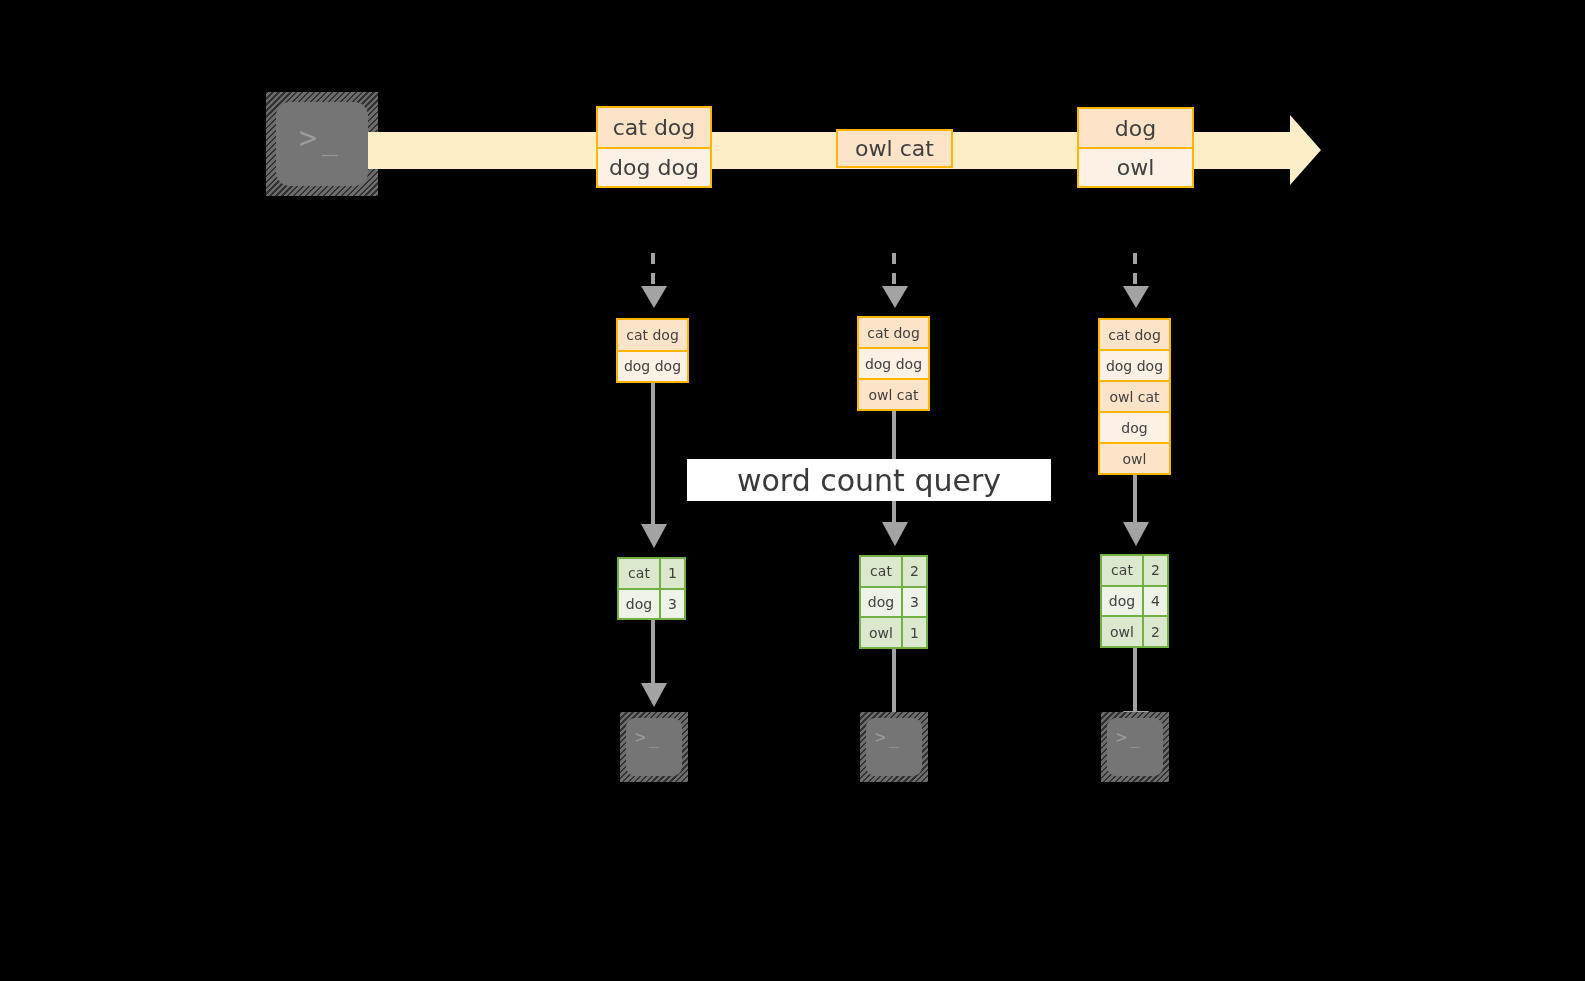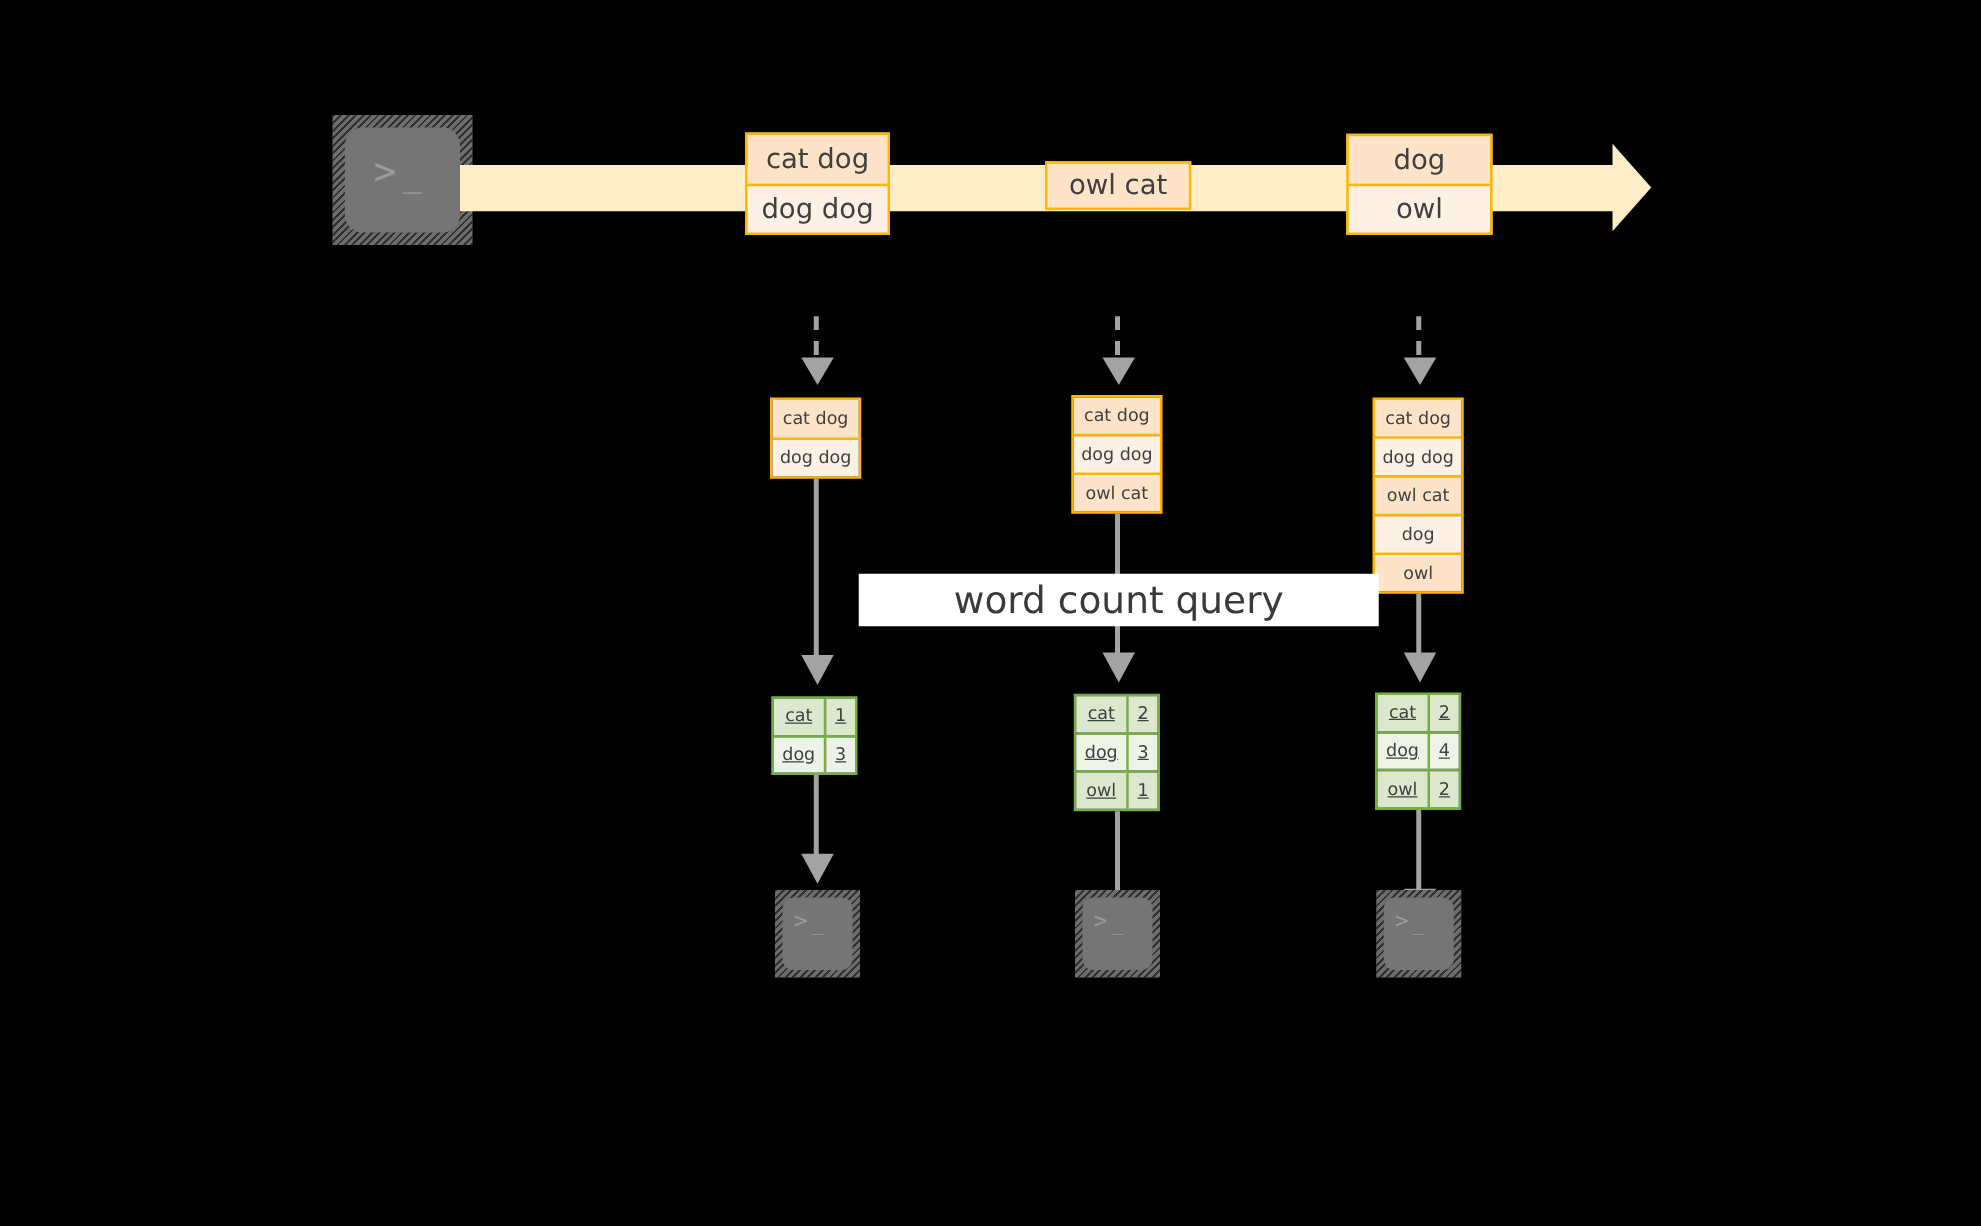--- a/index.html
+++ b/index.html
@@ -107,21 +107,20 @@
     border-bottom: 2.5px solid #73b043;
   }
   .gtable .grow:last-child { border-bottom: none; }
   .gtable .gcell {
     box-sizing: border-box;
     display: flex;
     align-items: center;
     justify-content: center;
     color: #404040;
     white-space: nowrap;
-    text-decoration: underline;
   }
   .gtable .gcell.key { border-right: 2.5px solid #73b043; }
   .gtable .grow.shade-a .gcell { background: #dce8ce; }
   .gtable .grow.shade-b .gcell { background: #eef3e8; }
 
   
   .vline {
     position: absolute;
     background: #a3a3a3;
     width: 4px;
@@ -276,15 +275,15 @@
   <div class="vline" style="left:1133px; top:648px; height:64px;"></div>
   <div class="vhead" style="left:1123px; top:711px; border-width:24px 13px 0 13px;"></div>
 
   <div class="term" style="left:1101px; top:712px; width:68px; height:70px;">
     <div class="hatch"></div>
     <div class="plate" style="left:6px; top:6px; width:56px; height:58px; border-radius:9px;"></div>
     <div class="glyph" style="left:15px; top:16px; font-size:18px;">&gt;</div>
     <div class="glyph" style="left:29px; top:19px; font-size:16px;">_</div>
   </div>
 
-  <div class="qlabel" style="left:687px; top:459px; width:416px; height:42px; font-size:30px;">word count query</div>
+  <div class="qlabel" style="left:687px; top:459px; width:364px; height:42px; font-size:30px;">word count query</div>
 
 </div>
 
 </body></html>

